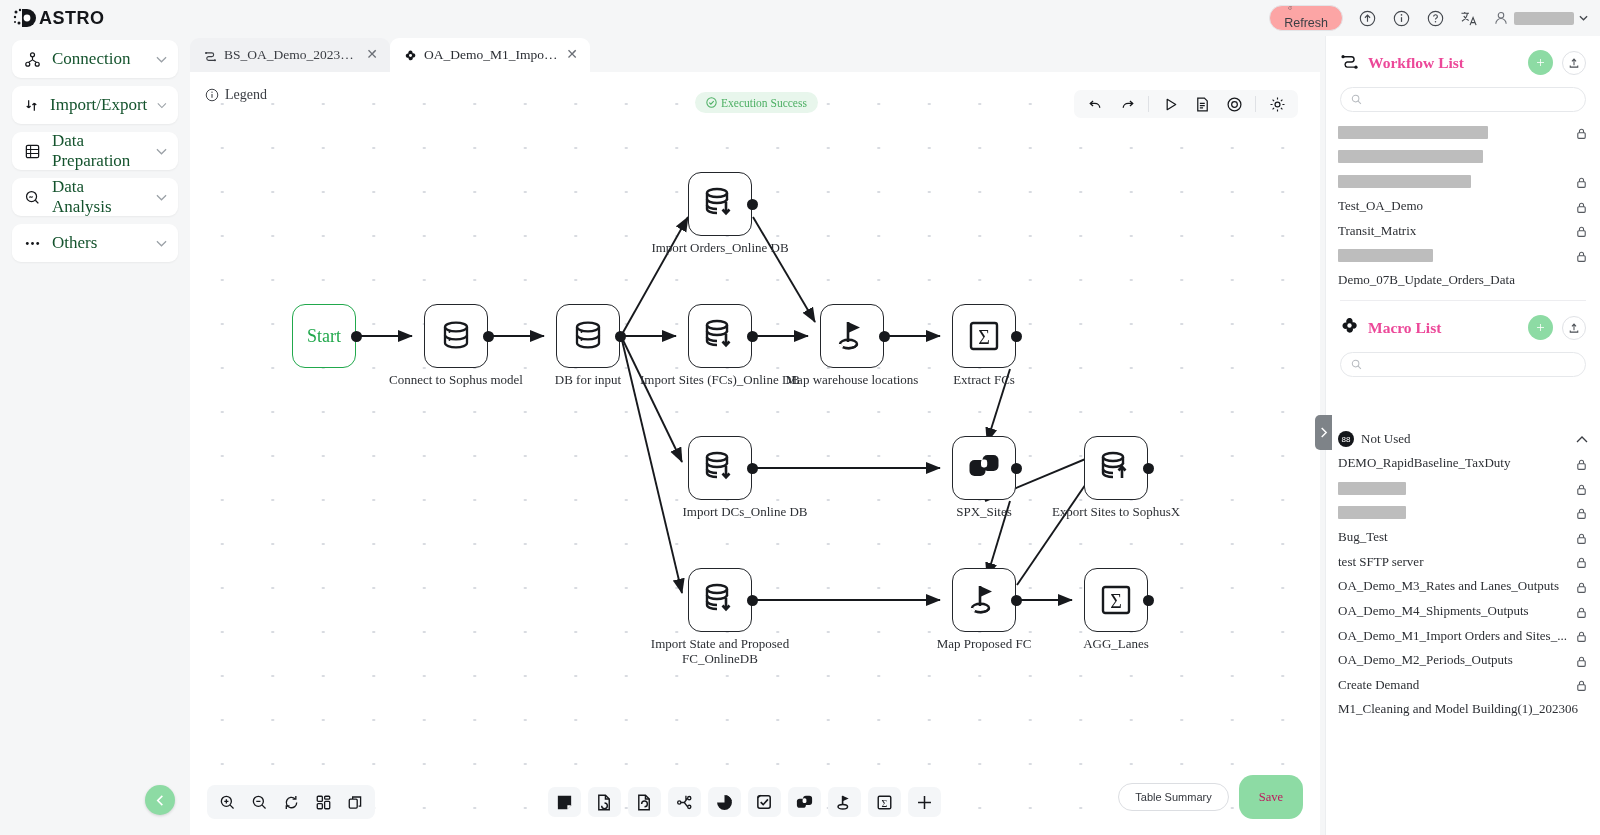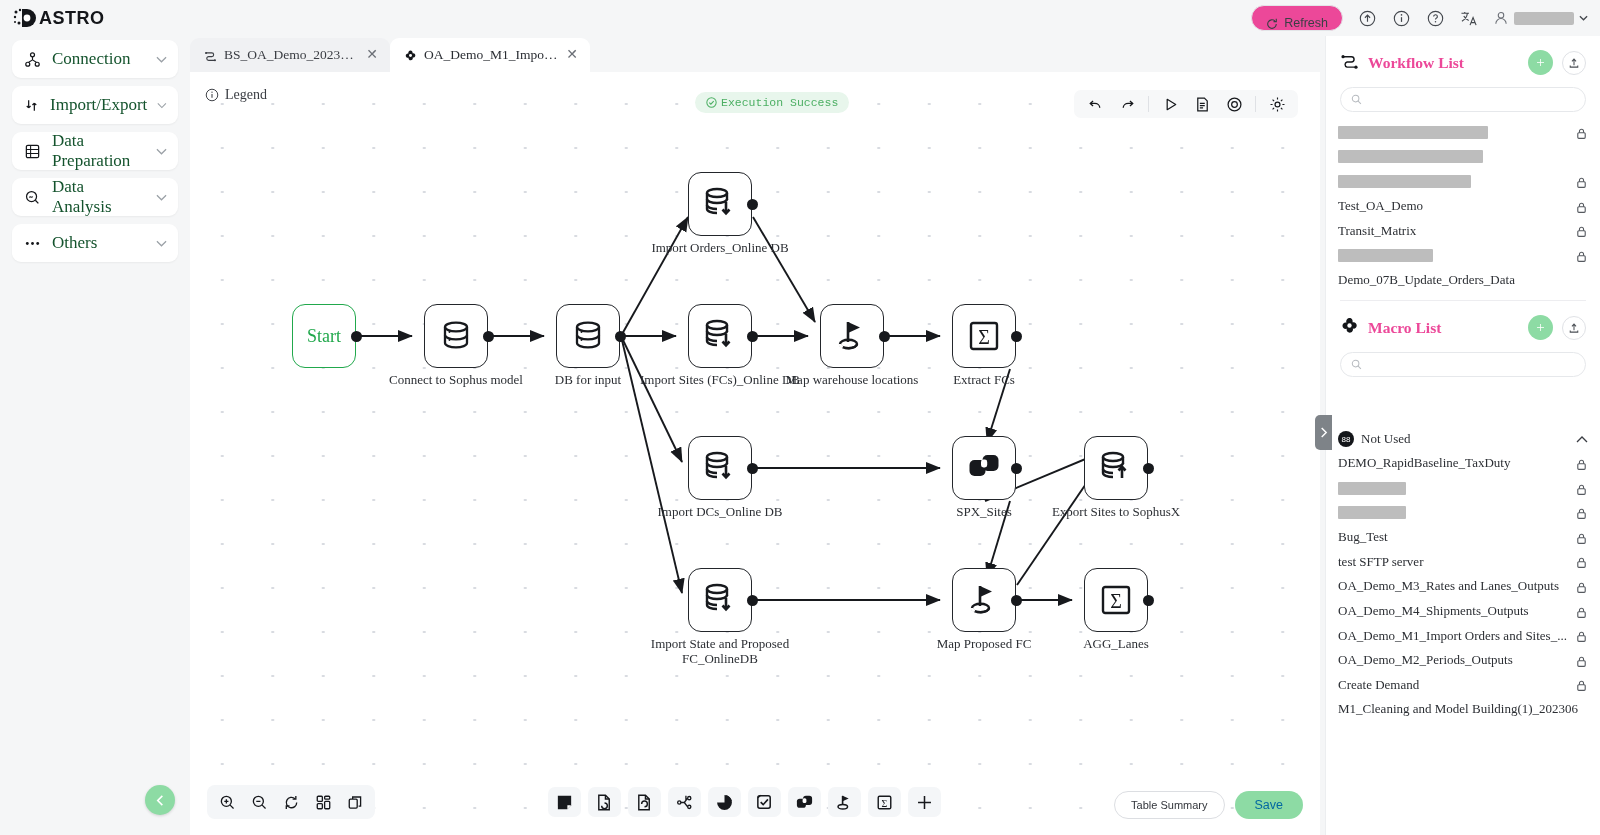--- a/index.html
+++ b/index.html
@@ -16,24 +16,24 @@
   .topbar {
     position:absolute; left:0; top:0; width:1600px; height:36px;
     background:#f5f6f7;
     display:flex; align-items:center; justify-content:space-between;
   }
   .brand { display:flex; align-items:center; padding-left:12px; gap:1px; }
   .brand-mark { width:26px; height:22px; position:relative; }
   .brand-text { font-family:"Liberation Sans", sans-serif; font-weight:bold; font-size:18px; letter-spacing:0.5px; color:#14161a; }
   .top-right { display:flex; align-items:center; gap:14px; padding-right:12px; }
   .refresh-btn {
-    display:flex; align-items:flex-end; gap:6px;
-    background:#ec4899; border:1px solid #e3e5e8; border-radius:14px;
+    display:flex; align-items:flex-start; gap:6px;
+    background:#fca5a5; border:1px solid #e3e5e8; border-radius:14px;
     height:26px; padding:0 14px; font-size:12.5px; color:#3b3f45;
-    font-family:"Liberation Sans", sans-serif; cursor:pointer;
+    font-family:"Liberation Sans", sans-serif; cursor:pointer;flex-direction:column;
   }
   .icon-btn { width:20px; height:20px; display:flex; align-items:center; justify-content:center; cursor:pointer; color:#43474d; }
   .user-chip { display:flex; align-items:center; gap:5px; cursor:pointer; }
   .user-redact { width:60px; height:13px; background:#bdbdbd; border-radius:2px; display:inline-block; }
 
   
   .sidebar { position:absolute; left:0; top:36px; width:190px; height:799px; background:#f5f6f7; padding:4px 12px 0 12px; }
   .side-item {
     background:#ffffff; border-radius:9px; height:38px; margin-bottom:8px;
     display:flex; align-items:center; padding:0 11px; gap:10px; cursor:pointer;
@@ -67,21 +67,21 @@
     background:#ffffff;
     background-image: radial-gradient(circle, #d7dae0 1.1px, transparent 1.2px);
     background-size: 50.5px 44px;
     background-position: 7px 10px;
     overflow:hidden;
   }
   .legend { position:absolute; left:15px; top:15px; display:flex; align-items:center; gap:6px; font-size:14px; color:#3a3d43; cursor:pointer; }
   .exec-badge {
     position:absolute; left:505px; top:20px; height:21px; padding:0 11px; border-radius:11px;
     background:#e8f6ec; color:#4caf63; font-size:11.5px; display:flex; align-items:center; gap:4px;
-    font-family:Liberation Mono, monospace;
+    font-family:Liberation Serif, serif;
   }
   .topright-tools {
     position:absolute; right:22px; top:18px; height:28px; background:#f7f8f9; border-radius:7px;
     display:flex; align-items:center; gap:2px; padding:0 6px;
   }
   .tool { width:30px; height:26px; display:flex; align-items:center; justify-content:center; cursor:pointer; color:#16181c; }
   .tool-div { width:1px; height:16px; background:#dfe1e5; margin:0 4px; }
 
   
   .graph { position:absolute; left:0; top:0; width:1130px; height:763px; }
@@ -94,22 +94,22 @@
   .port { position:absolute; width:11px; height:11px; border-radius:50%; background:#17191d; }
 
   
   .zoombar { position:absolute; left:17px; bottom:16px; height:34px; background:#f4f6f8; border-radius:8px; display:flex; align-items:center; padding:0 5px; gap:2px; }
   .zbtn { width:30px; height:28px; display:flex; align-items:center; justify-content:center; cursor:pointer; color:#16181c; }
   .nodebar { position:absolute; left:358px; bottom:16px; height:34px; display:flex; align-items:center; gap:7px; }
   .nbtn { width:33px; height:30px; border-radius:7px; background:#f4f6f8; display:flex; align-items:center; justify-content:center; cursor:pointer; color:#16181c; }
   .actionbar { position:absolute; right:17px; bottom:16px; display:flex; align-items:center; gap:10px; }
   .btn-outline { height:28px; padding:0 16px; border:1px solid #dcdee2; border-radius:14px; background:#fff;
                  font-family:"Liberation Sans", sans-serif; font-size:11px; color:#33363c; display:flex; align-items:center; cursor:pointer; }
-  .btn-save { height:28px; padding:0 20px; border-radius:14px; background:#8ddba4; border:none;
-              font-family:Liberation Sans, sans-serif; font-size:12.5px; color:#0369a1; display:flex; align-items:center; cursor:pointer; }
+  .btn-save { height:44px; padding:0 20px; border-radius:14px; background:#8ddba4; border:none;
+              font-family:Liberation Serif, serif; font-size:12.5px; color:#be185d; display:flex; align-items:center; cursor:pointer; }
 
   
   .rightpanel { position:absolute; left:1325px; top:36px; width:275px; height:799px; background:#ffffff; border-left:1px solid #eceef0; }
   .panel-head { display:flex; align-items:center; padding:14px 14px 6px 14px; gap:9px; }
   .panel-title { flex:1; font-size:15.5px; font-weight:bold; color:#ec4899; }
   .add-btn { width:25px; height:25px; border-radius:50%; background:#8ddba4; color:#fff; display:flex; align-items:center; justify-content:center; font-size:15px; cursor:pointer; }
   .up-btn { width:24px; height:24px; border-radius:50%; border:1px solid #e0e2e6; display:flex; align-items:center; justify-content:center; cursor:pointer; color:#4a4e54; }
   .searchbox { margin:6px 14px 8px 14px; height:25px; border:1px solid #e6e8eb; border-radius:13px; display:flex; align-items:center; padding:0 10px; gap:6px; }
   .searchbox input { border:none; outline:none; flex:1; font-size:12px; font-family:"Liberation Serif", serif; background:transparent; color:#2c2f34; }
   .list { padding:0 0 0 0; }
@@ -446,21 +446,21 @@
     <svg width="38" height="38" viewBox="0 0 38 38">
         <ellipse cx="16" cy="8" rx="10" ry="4" fill="none" stroke="#17191d" stroke-width="2.4"></ellipse>
         <path d="M6 8v16c0 2.2 4.5 4 10 4" fill="none" stroke="#17191d" stroke-width="2.4"></path>
         <path d="M26 8v7" fill="none" stroke="#17191d" stroke-width="2.4"></path>
         <path d="M6 14c0 2.2 4.5 4 10 4s10-1.8 10-4" fill="none" stroke="#17191d" stroke-width="2.4"></path>
         <path d="M6 20c0 2.2 4.5 4 10 4" fill="none" stroke="#17191d" stroke-width="2.4"></path>
         <path d="M25 17v11M21.5 24.5L25 28.3l3.5-3.8" fill="none" stroke="#17191d" stroke-width="2.6"></path>
       </svg>
   </div>
   <div class="port" style="left:557px; top:391px;"></div>
-  <div class="node-label" style="left:445px; top:432px;">Import DCs_Online DB</div>
+  <div class="node-label" style="left:470px; top:432px;">Import DCs_Online DB</div>
 
   <div class="node" style="left:498px; top:496px;">
     <svg width="38" height="38" viewBox="0 0 38 38">
         <ellipse cx="16" cy="8" rx="10" ry="4" fill="none" stroke="#17191d" stroke-width="2.4"></ellipse>
         <path d="M6 8v16c0 2.2 4.5 4 10 4" fill="none" stroke="#17191d" stroke-width="2.4"></path>
         <path d="M26 8v7" fill="none" stroke="#17191d" stroke-width="2.4"></path>
         <path d="M6 14c0 2.2 4.5 4 10 4s10-1.8 10-4" fill="none" stroke="#17191d" stroke-width="2.4"></path>
         <path d="M6 20c0 2.2 4.5 4 10 4" fill="none" stroke="#17191d" stroke-width="2.4"></path>
         <path d="M25 17v11M21.5 24.5L25 28.3l3.5-3.8" fill="none" stroke="#17191d" stroke-width="2.6"></path>
       </svg>

